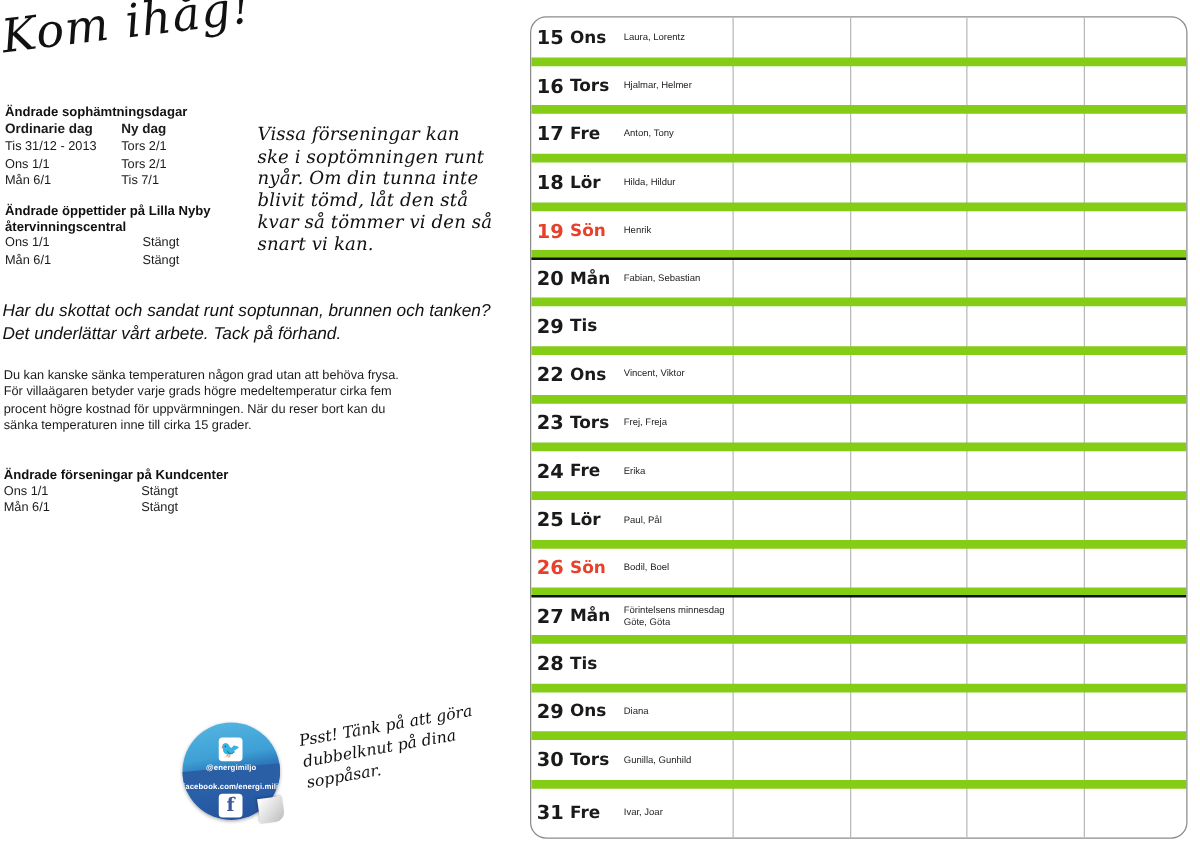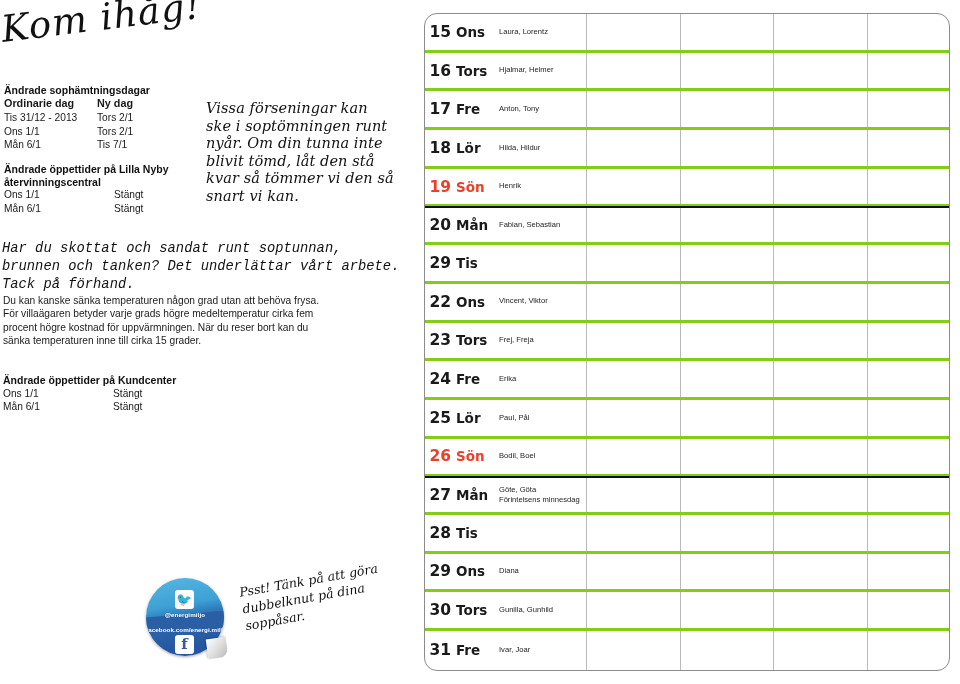--- a/index.html
+++ b/index.html
@@ -87,21 +87,21 @@
     font-size: 14.5px;
     line-height: 17.6px;
     color: #111;
     letter-spacing: .1px;
   }
 
   #hand-note-2 {
     position: absolute;
     left: 2px; top: 240px;
     width: 400px;
-    font-family: Liberation Mono, monospace;
+    font-family: Liberation Sans, sans-serif;
     font-style: italic;
     font-size: 13.8px;
     line-height: 17.8px;
     color: #111;
   }
 
   #warm-block {
     position: absolute;
     left: 3px; top: 294px;
     width: 330px;
@@ -201,21 +201,21 @@
     background: #fff;
     box-sizing: border-box;
     overflow: hidden;
   }
   #cal-rows { position: absolute; left: 0; top: 0; width: 100%; }
   .cal-row {
     position: relative;
     height: 38.7px;
     display: flex;
     align-items: center;
-    border-bottom: 3px solid #84cc16;
+    border-bottom: 7px solid #84cc16;
     box-sizing: border-box;
   }
   .cal-row.last { border-bottom: none; }
   .cal-row.weekstart { border-top: 2.2px solid #111; margin-top: -1px; }
   .cal-daynum {
     width: 31px;
     text-align: right;
     font-size: 15.5px;
     font-weight: bold;
     padding-right: 5px;
@@ -325,21 +325,21 @@
 
   <div id="hand-note-1">Vissa förseningar kan ske i soptömningen runt nyår. Om din tunna inte blivit tömd, låt den stå kvar så tömmer vi den så snart vi kan.</div>
 
   <div id="hand-note-2">Har du skottat och sandat runt soptunnan, brunnen och tanken? Det underlättar vårt arbete. Tack på förhand.</div>
 
   <div id="warm-block">
     <div class="body-txt">Du kan kanske sänka temperaturen någon grad utan att behöva frysa. För villaägaren betyder varje grads högre medeltemperatur cirka fem procent högre kostnad för uppvärmningen. När du reser bort kan du sänka temperaturen inne till cirka 15 grader.</div>
   </div>
 
   <div id="kundcenter-block">
-    <div class="sec-head">Ändrade öppettider på Kundcenter</div>
+    <div class="sec-head">Ändrade förseningar på Kundcenter</div>
     <table class="tbl3">
       <tbody>
           <tr>
         <td class="c1">Ons 1/1</td>
         <td>Stängt</td>
       </tr>
       <tr>
         <td class="c1">Mån 6/1</td>
         <td>Stängt</td>
       </tr>
@@ -473,22 +473,22 @@
           <div>
             <div>Bodil, Boel</div>
           </div>
         </div>
       </div>
       <div class="cal-row weekstart">
         <div class="cal-daynum">27</div>
         <div class="cal-dayname">Mån</div>
         <div class="cal-names">
           <div>
+            <div>Förintelsens minnesdag</div>
             <div>Göte, Göta</div>
-            <div>Förintelsens minnesdag</div>
           </div>
         </div>
       </div>
       <div class="cal-row">
         <div class="cal-daynum">28</div>
         <div class="cal-dayname">Tis</div>
       </div>
       <div class="cal-row">
         <div class="cal-daynum">29</div>
         <div class="cal-dayname">Ons</div>

